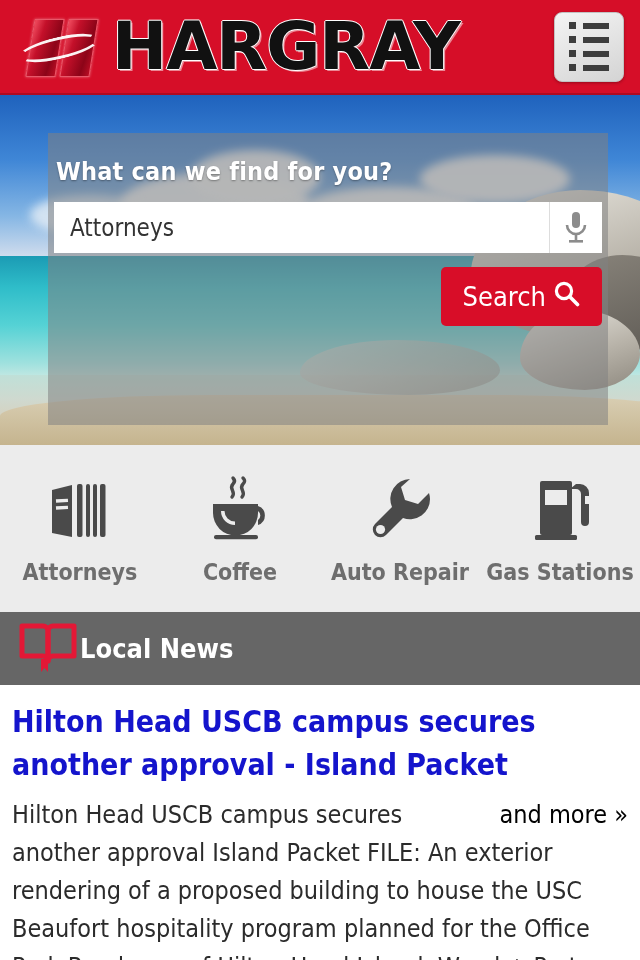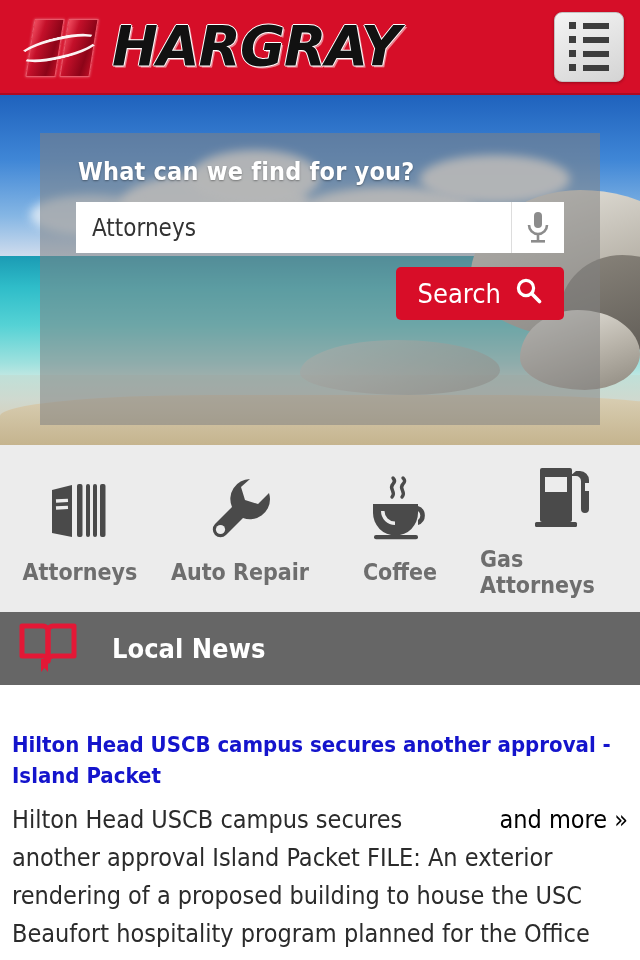--- a/index.html
+++ b/index.html
@@ -30,21 +30,21 @@
   .logo-mark .bar.b2 { left:48px; }
   .logo-mark .swoosh {
     position:absolute; left:2px; top:26px; width:82px; height:22px;
     border:3px solid #ffffff; border-radius:50%;
     transform:rotate(-13deg);
     border-color:#ffffff transparent #ffffff transparent;
     opacity:.95;
   }
   .logo-word {
     font-family:"DejaVu Sans", sans-serif;
-    font-size:55px; font-weight:bold; font-style:italic;
+    font-size:66px; font-weight:bold; 
     color:#111; letter-spacing:-1px; line-height:1;
     text-shadow: 1px 0 0 #fff, -1px 0 0 #fff, 0 1px 0 #fff, 0 -1px 0 #fff,
                  2px 2px 0 rgba(255,255,255,.5);
   }
   .menu-btn {
     width:70px; height:70px; flex:none;
     background:linear-gradient(155deg,#f4f4f4,#d4d4d4);
     border-radius:8px; border:1px solid #c2c2c2;
     display:flex; flex-direction:column; justify-content:center;
     gap:7px; padding:0 14px;
@@ -73,23 +73,23 @@
     position:absolute; left:0; right:0; top:80%; height:20%;
     background:linear-gradient(180deg,#bfe0d8 0%,#cfd9cf 35%,#d8cfba 70%,#cbbf9f 100%);
   }
   .rock {
     position:absolute; background:linear-gradient(160deg,#eceae3,#b9b4aa 55%,#8d887e);
     border-radius:48% 52% 46% 54% / 60% 55% 45% 40%;
   }
   .rock.dark { background:linear-gradient(160deg,#8a857c,#5d5953); }
 
   .search-panel {
-    position:absolute; left:40px; top:38px; width:560px; height:292px;
+    position:absolute; left:48px; top:38px; width:560px; height:292px;
     background:rgba(130,130,130,0.55);
-    padding:22px 36px;
+    padding:22px 6px;
   }
   .panel-title {
     color:#ffffff; font-size:25px; font-weight:bold;
     font-family:"DejaVu Sans Condensed","Liberation Sans", sans-serif;
     letter-spacing:.2px; margin:2px 0 16px 2px;
     text-shadow:0 1px 2px rgba(0,0,0,.35);
   }
   .field {
     display:flex; align-items:stretch; background:#ffffff;
     height:51px; margin-bottom:14px;
@@ -99,21 +99,21 @@
     font-family:"DejaVu Sans Condensed","Liberation Sans", sans-serif;
     font-size:24px; color:#333; padding:0 16px;
   }
   .field .icon-cell {
     width:53px; flex:none; display:flex; align-items:center; justify-content:center;
     border-left:1px solid #dddddd;
   }
   .search-row { display:flex; justify-content:flex-end; margin-top:3px; }
   .search-btn {
     background:#d80d28; color:#fff; border:0; border-radius:5px;
-    height:53px; padding:0 22px; display:flex; align-items:center; gap:14px;
+    height:59px; padding:0 22px; display:flex; align-items:center; gap:7px;
     font-family:"DejaVu Sans Condensed","Liberation Sans", sans-serif;
     font-size:27px; cursor:pointer;
   }
 
   
   .categories {
     height:167px; background:#ececec;
     display:flex; align-items:center;
   }
   .cat {
@@ -122,33 +122,33 @@
   }
   .cat-ico { height:72px; display:flex; align-items:flex-end; justify-content:center; }
   .cat-label {
     font-family:"DejaVu Sans Condensed","Liberation Sans", sans-serif;
     font-size:23px; font-weight:bold; color:#6e6e6e;
   }
 
   
   .news-bar {
     height:73px; background:#666666;
-    display:flex; align-items:center; padding:0 18px; gap:34px;
+    display:flex; align-items:center; padding:0 18px; gap:2px;
   }
   .news-bar-title {
     font-family:"DejaVu Sans Condensed","Liberation Sans", sans-serif;
     font-size:27px; font-weight:bold; color:#ffffff;
   }
 
   
   .article { padding:16px 12px 0 12px; }
   .article-title {
     font-family:"DejaVu Sans Condensed","Liberation Sans", sans-serif;
-    font-size:22px; font-weight:bold; color:#1414cc;
-    line-height:1.42; margin-bottom:10px; cursor:pointer;margin-top:28px;
+    font-size:30px; font-weight:bold; color:#1414cc;
+    line-height:1.42; margin-bottom:10px; cursor:pointer;
   }
   .article-body {
     font-family:"DejaVu Sans Condensed","Liberation Sans", sans-serif;
     font-size:25px; color:#2b2b2b; line-height:1.52;
   }
   .more { color:#000000; float:right; margin-left:20px; cursor:pointer; }
 </style>
 </head>
 <body>
 
@@ -245,61 +245,61 @@
             <rect x="56" y="9" width="5.5" height="53" rx="2"></rect>
           </g>
         </svg>
       </div>
       <div class="cat-label">Attorneys</div>
     </div>
 
     <div class="cat">
       <div class="cat-ico">
         <svg width="72" height="70" viewBox="0 0 72 70" aria-hidden="true">
-          <g fill="#4a4a4a">
-            <path d="M46 4 a20 20 0 0 0 -18 28 L11 49 a8 8 0 0 0 0 11 a8 8 0 0 0 11 0 L39 43
-                     a20 20 0 0 0 27 -19 a20 20 0 0 0 -1 -6 L54 29 L41 25 L37 12 Z"></path>
-            <circle cx="16.5" cy="54.5" r="4.6" fill="#ececec"></circle>
-          </g>
-        </svg>
-      </div>
-      <div class="cat-label">Auto Repair</div>
-    </div>
-
-    <div class="cat">
-      <div class="cat-ico">
-        <svg width="72" height="70" viewBox="0 0 72 70" aria-hidden="true">
           <g fill="none" stroke="#4a4a4a" stroke-width="3.4" stroke-linecap="round">
             <path d="M28 22 c5 -5 -4 -8 1 -13 c3 -3 1 -5 0 -6"></path>
             <path d="M38 22 c5 -5 -4 -8 1 -13 c3 -3 1 -5 0 -6"></path>
           </g>
           <g fill="#4a4a4a">
             <path d="M9 29 h45 v9 a22 22 0 0 1 -45 0 Z"></path>
             <path d="M54 31 a10 10 0 0 1 0 19 l0 -5 a5.5 5.5 0 0 0 0 -9 Z"></path>
             <rect x="10" y="60" width="44" height="4.2" rx="2"></rect>
             <path d="M17 36 a14 14 0 0 0 14 14 l0 -3.5 a10.5 10.5 0 0 1 -10.5 -10.5 Z" fill="#ececec"></path>
           </g>
         </svg>
       </div>
       <div class="cat-label">Coffee</div>
+    </div>
+
+    <div class="cat">
+      <div class="cat-ico">
+        <svg width="72" height="70" viewBox="0 0 72 70" aria-hidden="true">
+          <g fill="#4a4a4a">
+            <path d="M46 4 a20 20 0 0 0 -18 28 L11 49 a8 8 0 0 0 0 11 a8 8 0 0 0 11 0 L39 43
+                     a20 20 0 0 0 27 -19 a20 20 0 0 0 -1 -6 L54 29 L41 25 L37 12 Z"></path>
+            <circle cx="16.5" cy="54.5" r="4.6" fill="#ececec"></circle>
+          </g>
+        </svg>
+      </div>
+      <div class="cat-label">Auto Repair</div>
     </div>
 
     <div class="cat">
       <div class="cat-ico">
         <svg width="72" height="70" viewBox="0 0 72 70" aria-hidden="true">
           <g fill="#4a4a4a">
             <rect x="16" y="6" width="32" height="54" rx="2"></rect>
             <rect x="21" y="15" width="22" height="15" fill="#ececec"></rect>
             <rect x="11" y="60" width="42" height="5" rx="1.5"></rect>
             <path d="M48 14 h6 a5 5 0 0 1 5 5 v28 a4 4 0 0 0 8 0 v-18 h-4 v-8 h4 v-3
                      a9 9 0 0 0 -9 -9 h-4 Z" transform="translate(-2,0)"></path>
           </g>
         </svg>
       </div>
-      <div class="cat-label">Gas Attorneys</div>
+      <div class="cat-label">Gas Stations</div>
     </div>
   </div>
 
   <div class="news-bar">
     <span>
       <svg width="60" height="52" viewBox="0 0 60 52" aria-hidden="true">
         <g fill="none" stroke="#e31836" stroke-width="5" stroke-linejoin="round">
           <path d="M4 5 h21 a5 5 0 0 1 5 5 v30 a5 5 0 0 0 -5 -5 H4 Z"></path>
           <path d="M56 5 h-21 a5 5 0 0 0 -5 5 v30 a5 5 0 0 1 5 -5 h21 Z"></path>
         </g>

